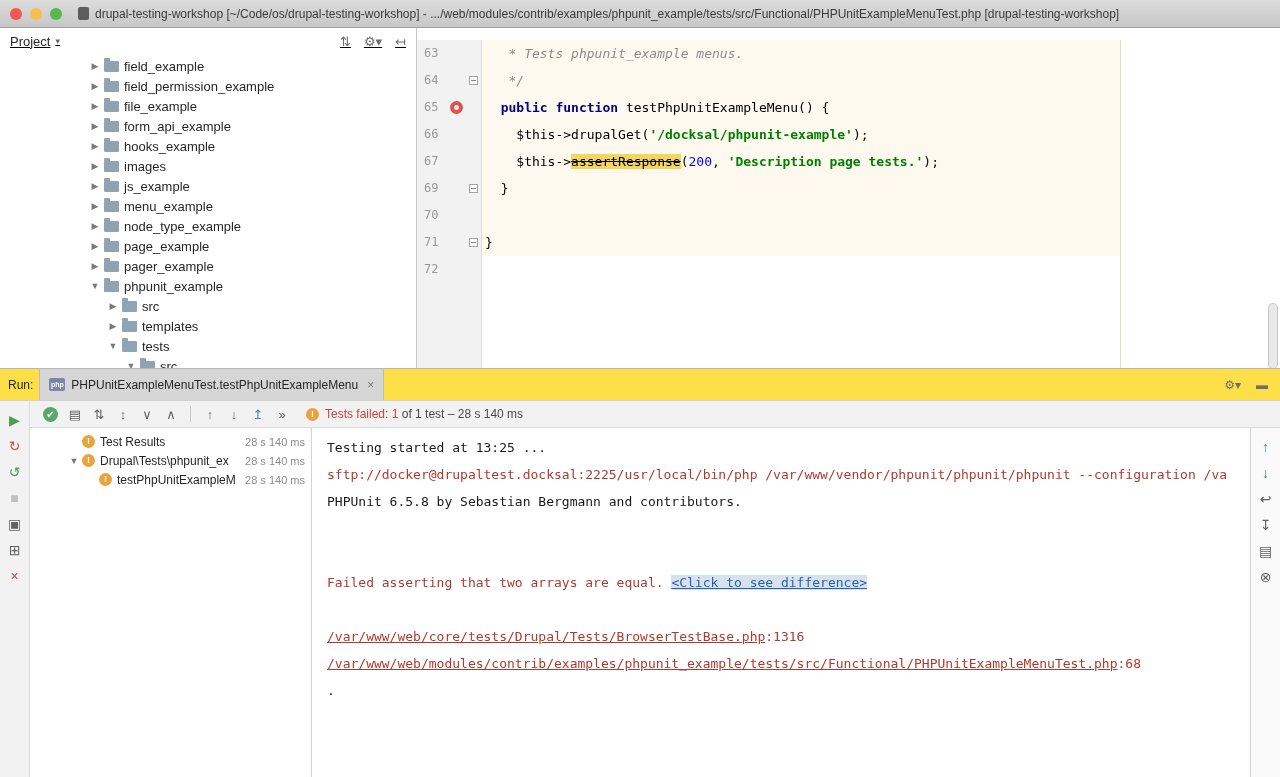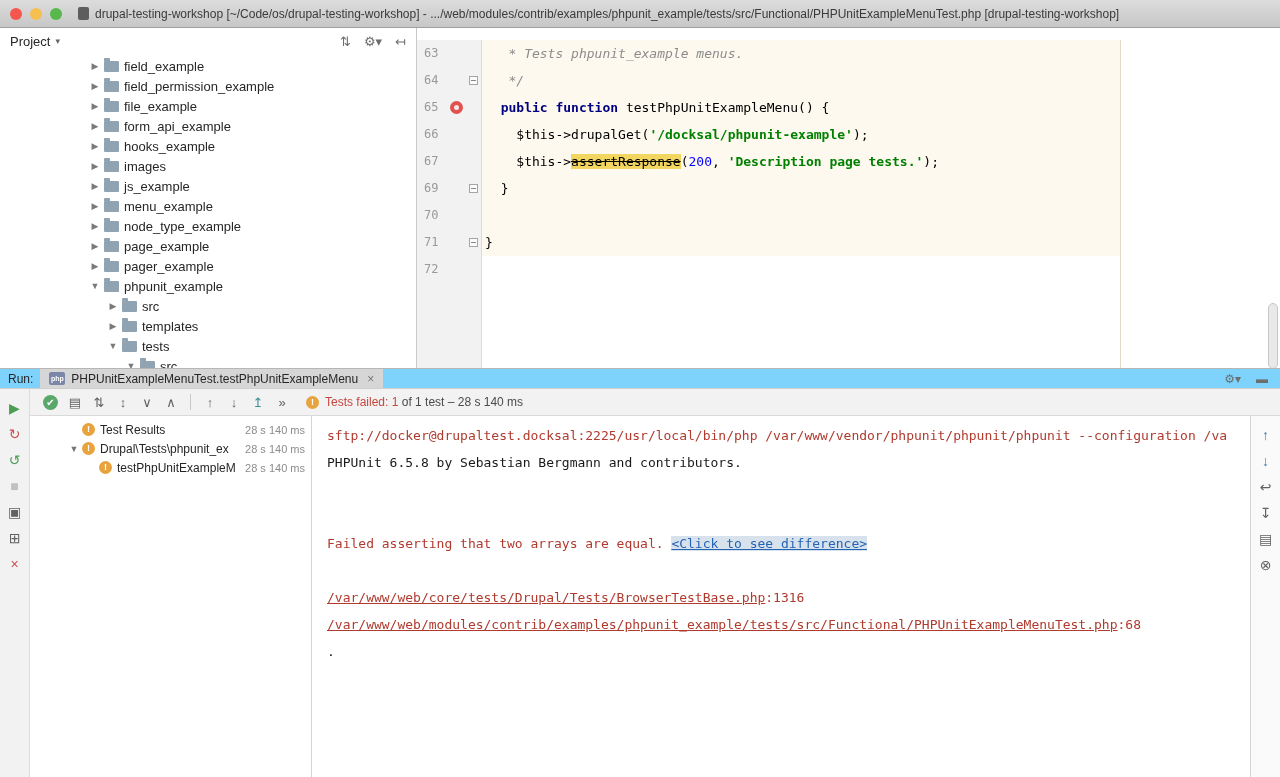--- a/index.html
+++ b/index.html
@@ -9,21 +9,21 @@
   
   .titlebar { position:absolute; top:0; left:0; right:0; height:28px;
     background:linear-gradient(#dcdcdc,#c7c7c7); border-bottom:1px solid #9f9f9f;
     display:flex; align-items:center; padding:0 10px; }
   .light { width:12px; height:12px; border-radius:50%; margin-right:8px; flex:none; }
   .light.red { background:#f5564d; } .light.yellow { background:#f6bf4f; } .light.green { background:#56b84d; }
   .doc-icon { width:11px; height:13px; background:#5d5d5d; border-radius:2px; margin:0 6px 0 8px; flex:none; }
   .win-title { font-size:12px; color:#3a3a3a; white-space:nowrap; overflow:hidden; }
 
   
-  .main { position:absolute; top:28px; left:0; right:0; height:416px; display:flex; }
+  .main { position:absolute; top:28px; left:0; right:0; height:416px; display:flex;text-decoration:underline; }
 
   
   .project-panel { width:417px; flex:none; background:#fff; border-right:1px solid #c9c9c9; position:relative; overflow:hidden; }
   .pp-header { height:26px; display:flex; align-items:center; padding:0 10px; font-size:13px; color:#262626; }
   .pp-caret { font-size:9px; color:#666; margin-left:5px; }
   .pp-header-icons { margin-left:auto; display:flex; gap:13px; align-items:center; }
   .pp-icon { color:#6e6e6e; font-size:13px; }
   .ptree { position:absolute; top:28px; left:0; right:0; bottom:0; overflow:hidden; }
   .ptree-row { height:20px; display:flex; align-items:center; font-size:13px; color:#262626; white-space:nowrap; }
   .chev { width:14px; flex:none; text-align:center; font-size:9px; color:#7a7a7a; }
@@ -49,21 +49,21 @@
   .c-comment { color:var(--comment); font-style:italic; }
   .c-keyword { color:var(--keyword); font-weight:bold; }
   .c-string  { color:var(--string); font-weight:bold; }
   .c-number  { color:var(--number); }
   .c-plain   { color:#000; }
   .c-deprecated { color:#000; text-decoration:line-through; background:var(--deprecated-bg); }
   .ed-scroll-thumb { position:absolute; right:2px; top:263px; width:10px; height:66px; background:#e9e9e9; border:1px solid #c6c6c6; border-radius:6px; }
 
   
   .run-panel { position:absolute; left:0; right:0; top:368px; bottom:0; border-top:1px solid #b6b6b6; display:flex; flex-direction:column; background:#fff; }
-  .run-tabbar { height:20px; flex:none; background:#7dd3fc; border-bottom:1px solid #cfcfcf; display:flex; align-items:center; padding-left:8px; font-size:12px; color:#262626; }
+  .run-tabbar { height:32px; flex:none; background:#fde047; border-bottom:1px solid #cfcfcf; display:flex; align-items:center; padding-left:8px; font-size:12px; color:#262626; }
   .run-tab { height:100%; background:#d6d6d6; border-left:1px solid #bdbdbd; border-right:1px solid #bdbdbd; display:flex; align-items:center; gap:6px; padding:0 9px; margin-left:6px; }
   .php-icon { width:16px; height:13px; background:#7b87a8; border-radius:2px; color:#fff; font-size:7px; font-weight:bold; text-align:center; line-height:13px; flex:none; }
   .tab-close { color:#777; font-size:12px; margin-left:3px; }
   .tabbar-right { margin-left:auto; display:flex; gap:15px; align-items:center; padding-right:12px; }
   .tabbar-right .tb-right-icon { color:#6e6e6e; font-size:12px; }
 
   .run-body { flex:1; display:flex; min-height:0; }
   .run-left-strip { width:30px; flex:none; background:#f2f2f2; border-right:1px solid #dcdcdc; padding-top:6px; }
   .run-left-strip .strip-icon { display:block; width:100%; height:26px; line-height:26px; text-align:center; font-size:14px; }
   .run-right { flex:1; display:flex; flex-direction:column; min-width:0; }
@@ -333,20 +333,21 @@
               <span class="tt-time">28 s 140 ms</span>
             </div>
             <div class="tt-row" style="padding-left: 53px;">
               <span class="tt-chev"></span>
               <span class="tt-icon">!</span>
               <span class="tt-label">testPhpUnitExampleM</span>
               <span class="tt-time">28 s 140 ms</span>
             </div>
           </div>
         <div class="console">
+            <div class="con-line"><span class="con-plain">Testing started at 13:25 ...</span></div>
             <div class="con-line"><span class="con-stderr">sftp://docker@drupaltest.docksal:2225/usr/local/bin/php /var/www/vendor/phpunit/phpunit/phpunit --configuration /va</span></div>
             <div class="con-line"><span class="con-plain">PHPUnit 6.5.8 by Sebastian Bergmann and contributors.</span></div>
             <div class="con-line"><span class="con-plain">&nbsp;</span></div>
             <div class="con-line"><span class="con-plain">&nbsp;</span></div>
             <div class="con-line"><span class="con-stderr">Failed asserting that two arrays are equal. </span><span class="con-diff-link">&lt;Click to see difference&gt;</span></div>
             <div class="con-line"><span class="con-plain">&nbsp;</span></div>
             <div class="con-line"><span class="con-file-link">/var/www/web/core/tests/Drupal/Tests/BrowserTestBase.php</span><span class="con-stderr">:1316</span></div>
             <div class="con-line"><span class="con-file-link">/var/www/web/modules/contrib/examples/phpunit_example/tests/src/Functional/PHPUnitExampleMenuTest.php</span><span class="con-stderr">:68</span></div>
             <div class="con-line"><span class="con-plain">.</span></div>
           </div>

